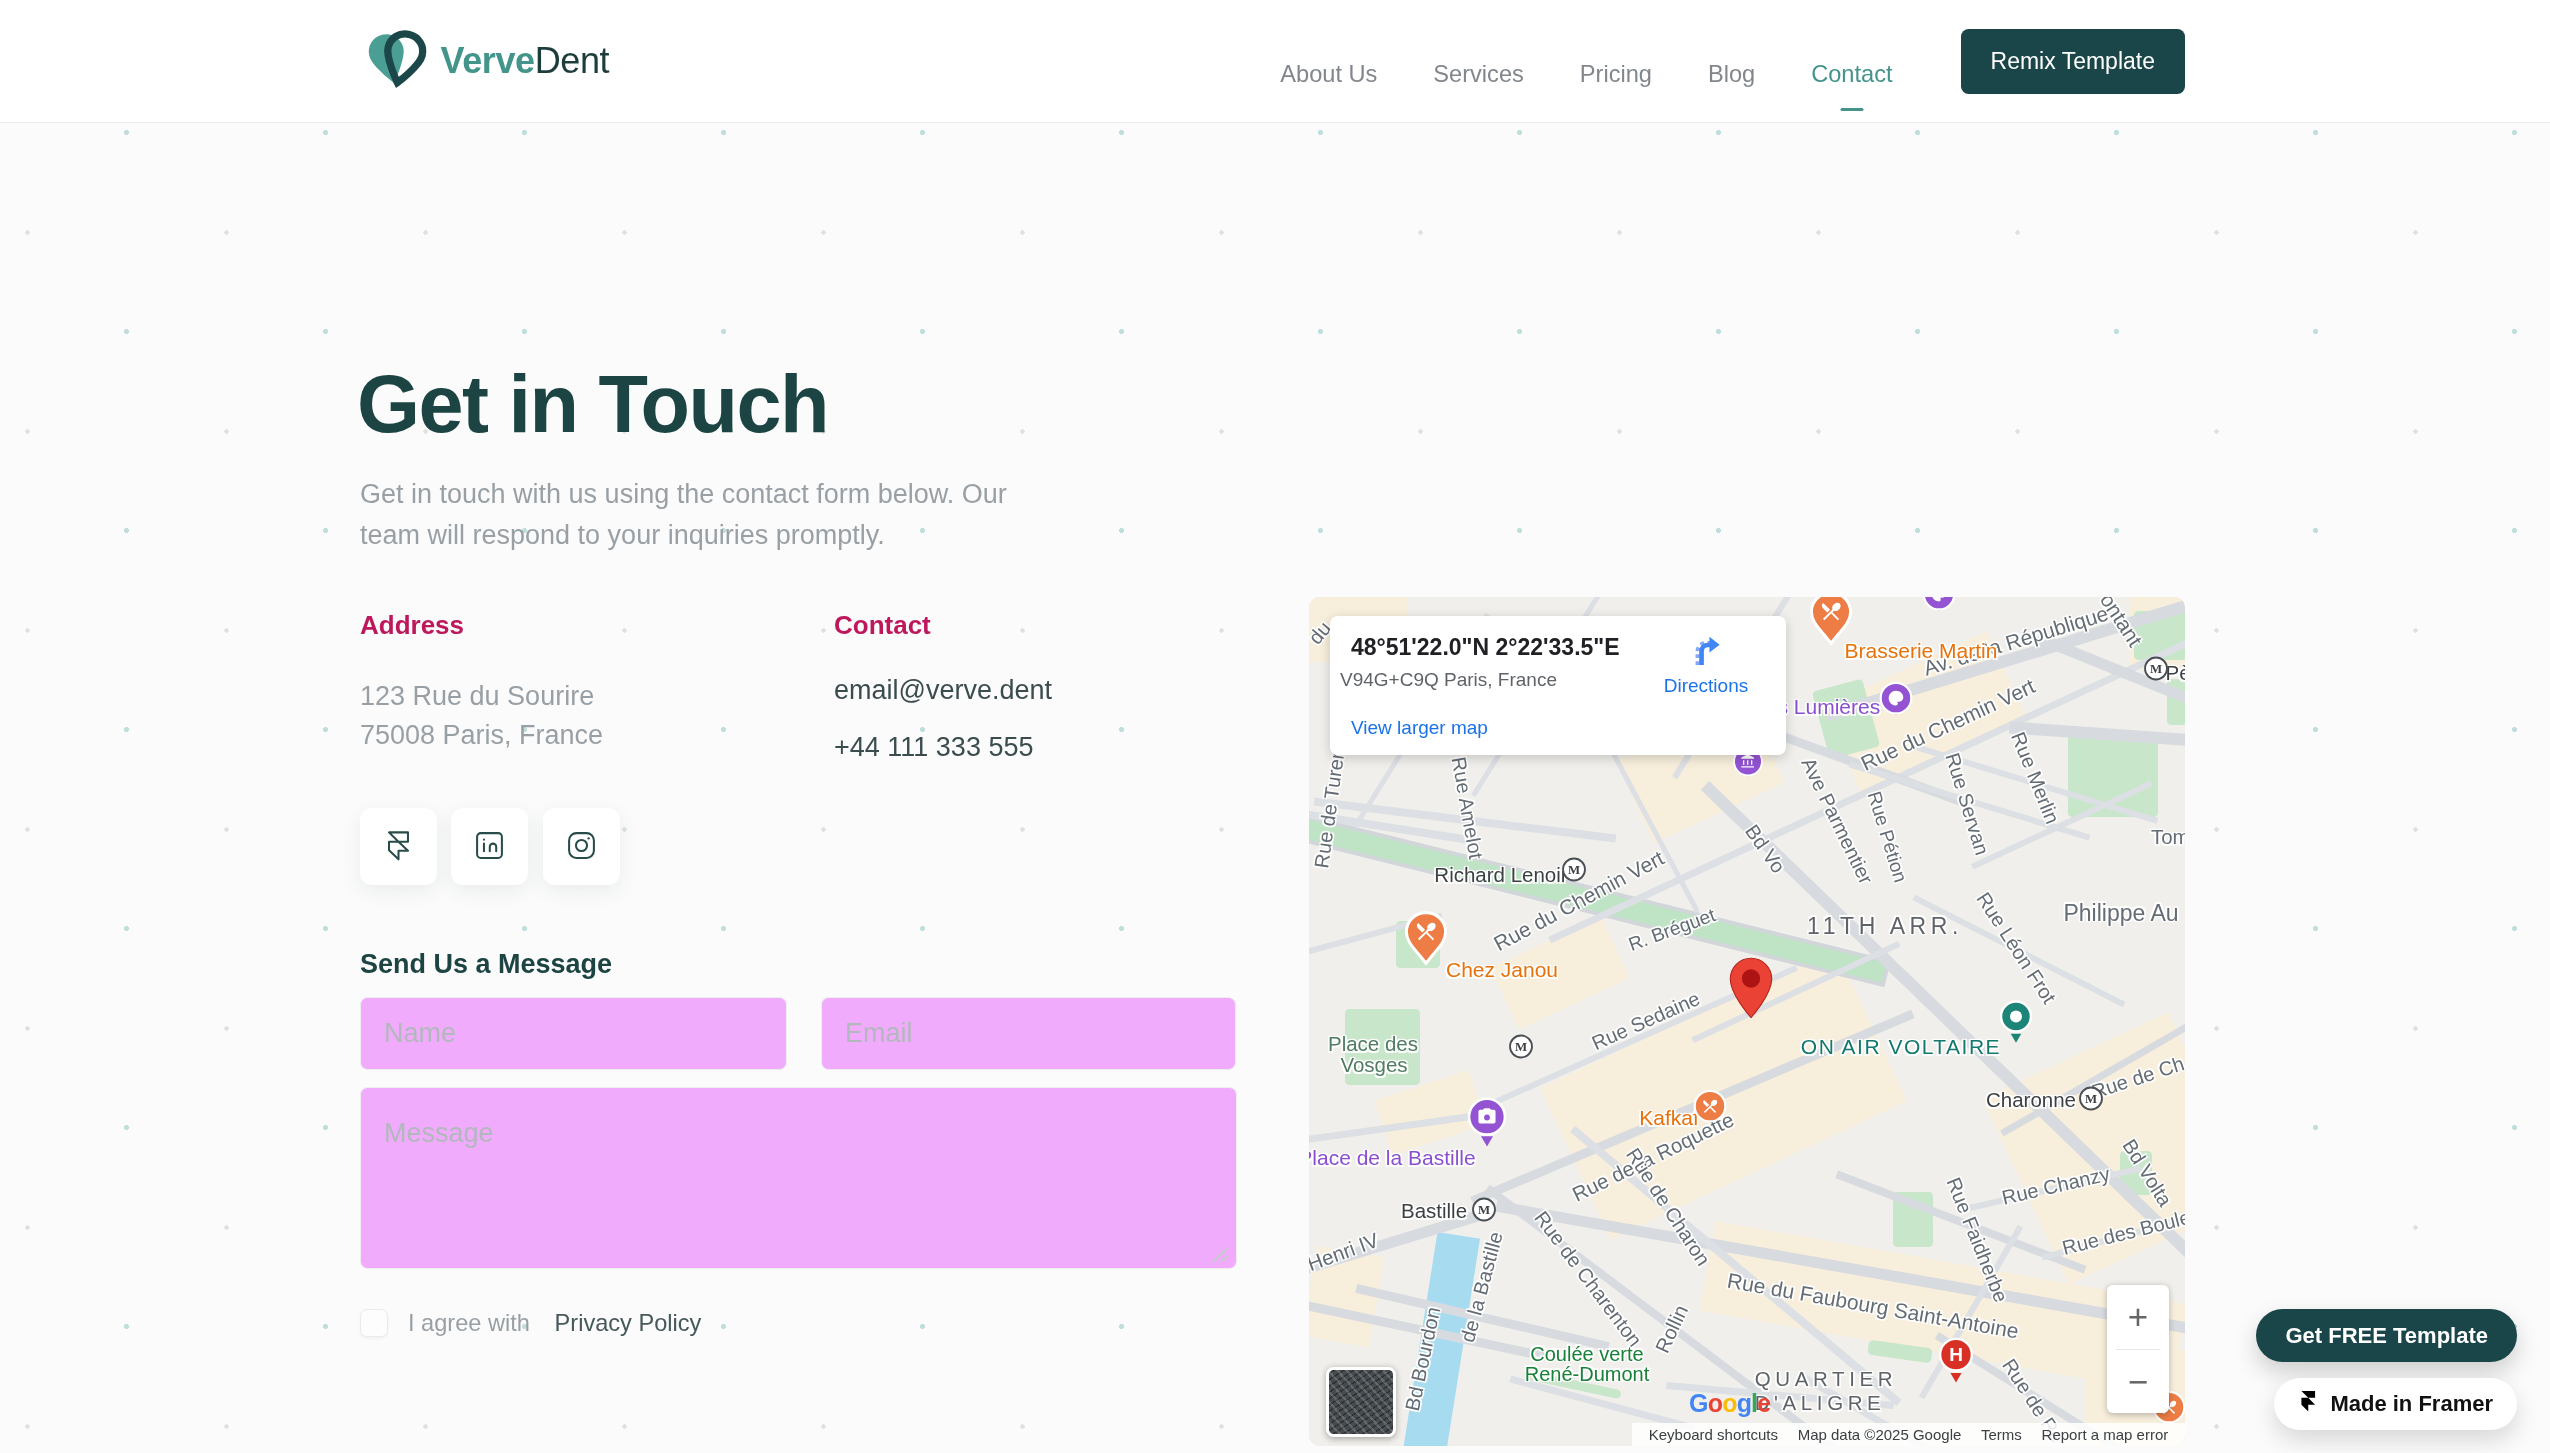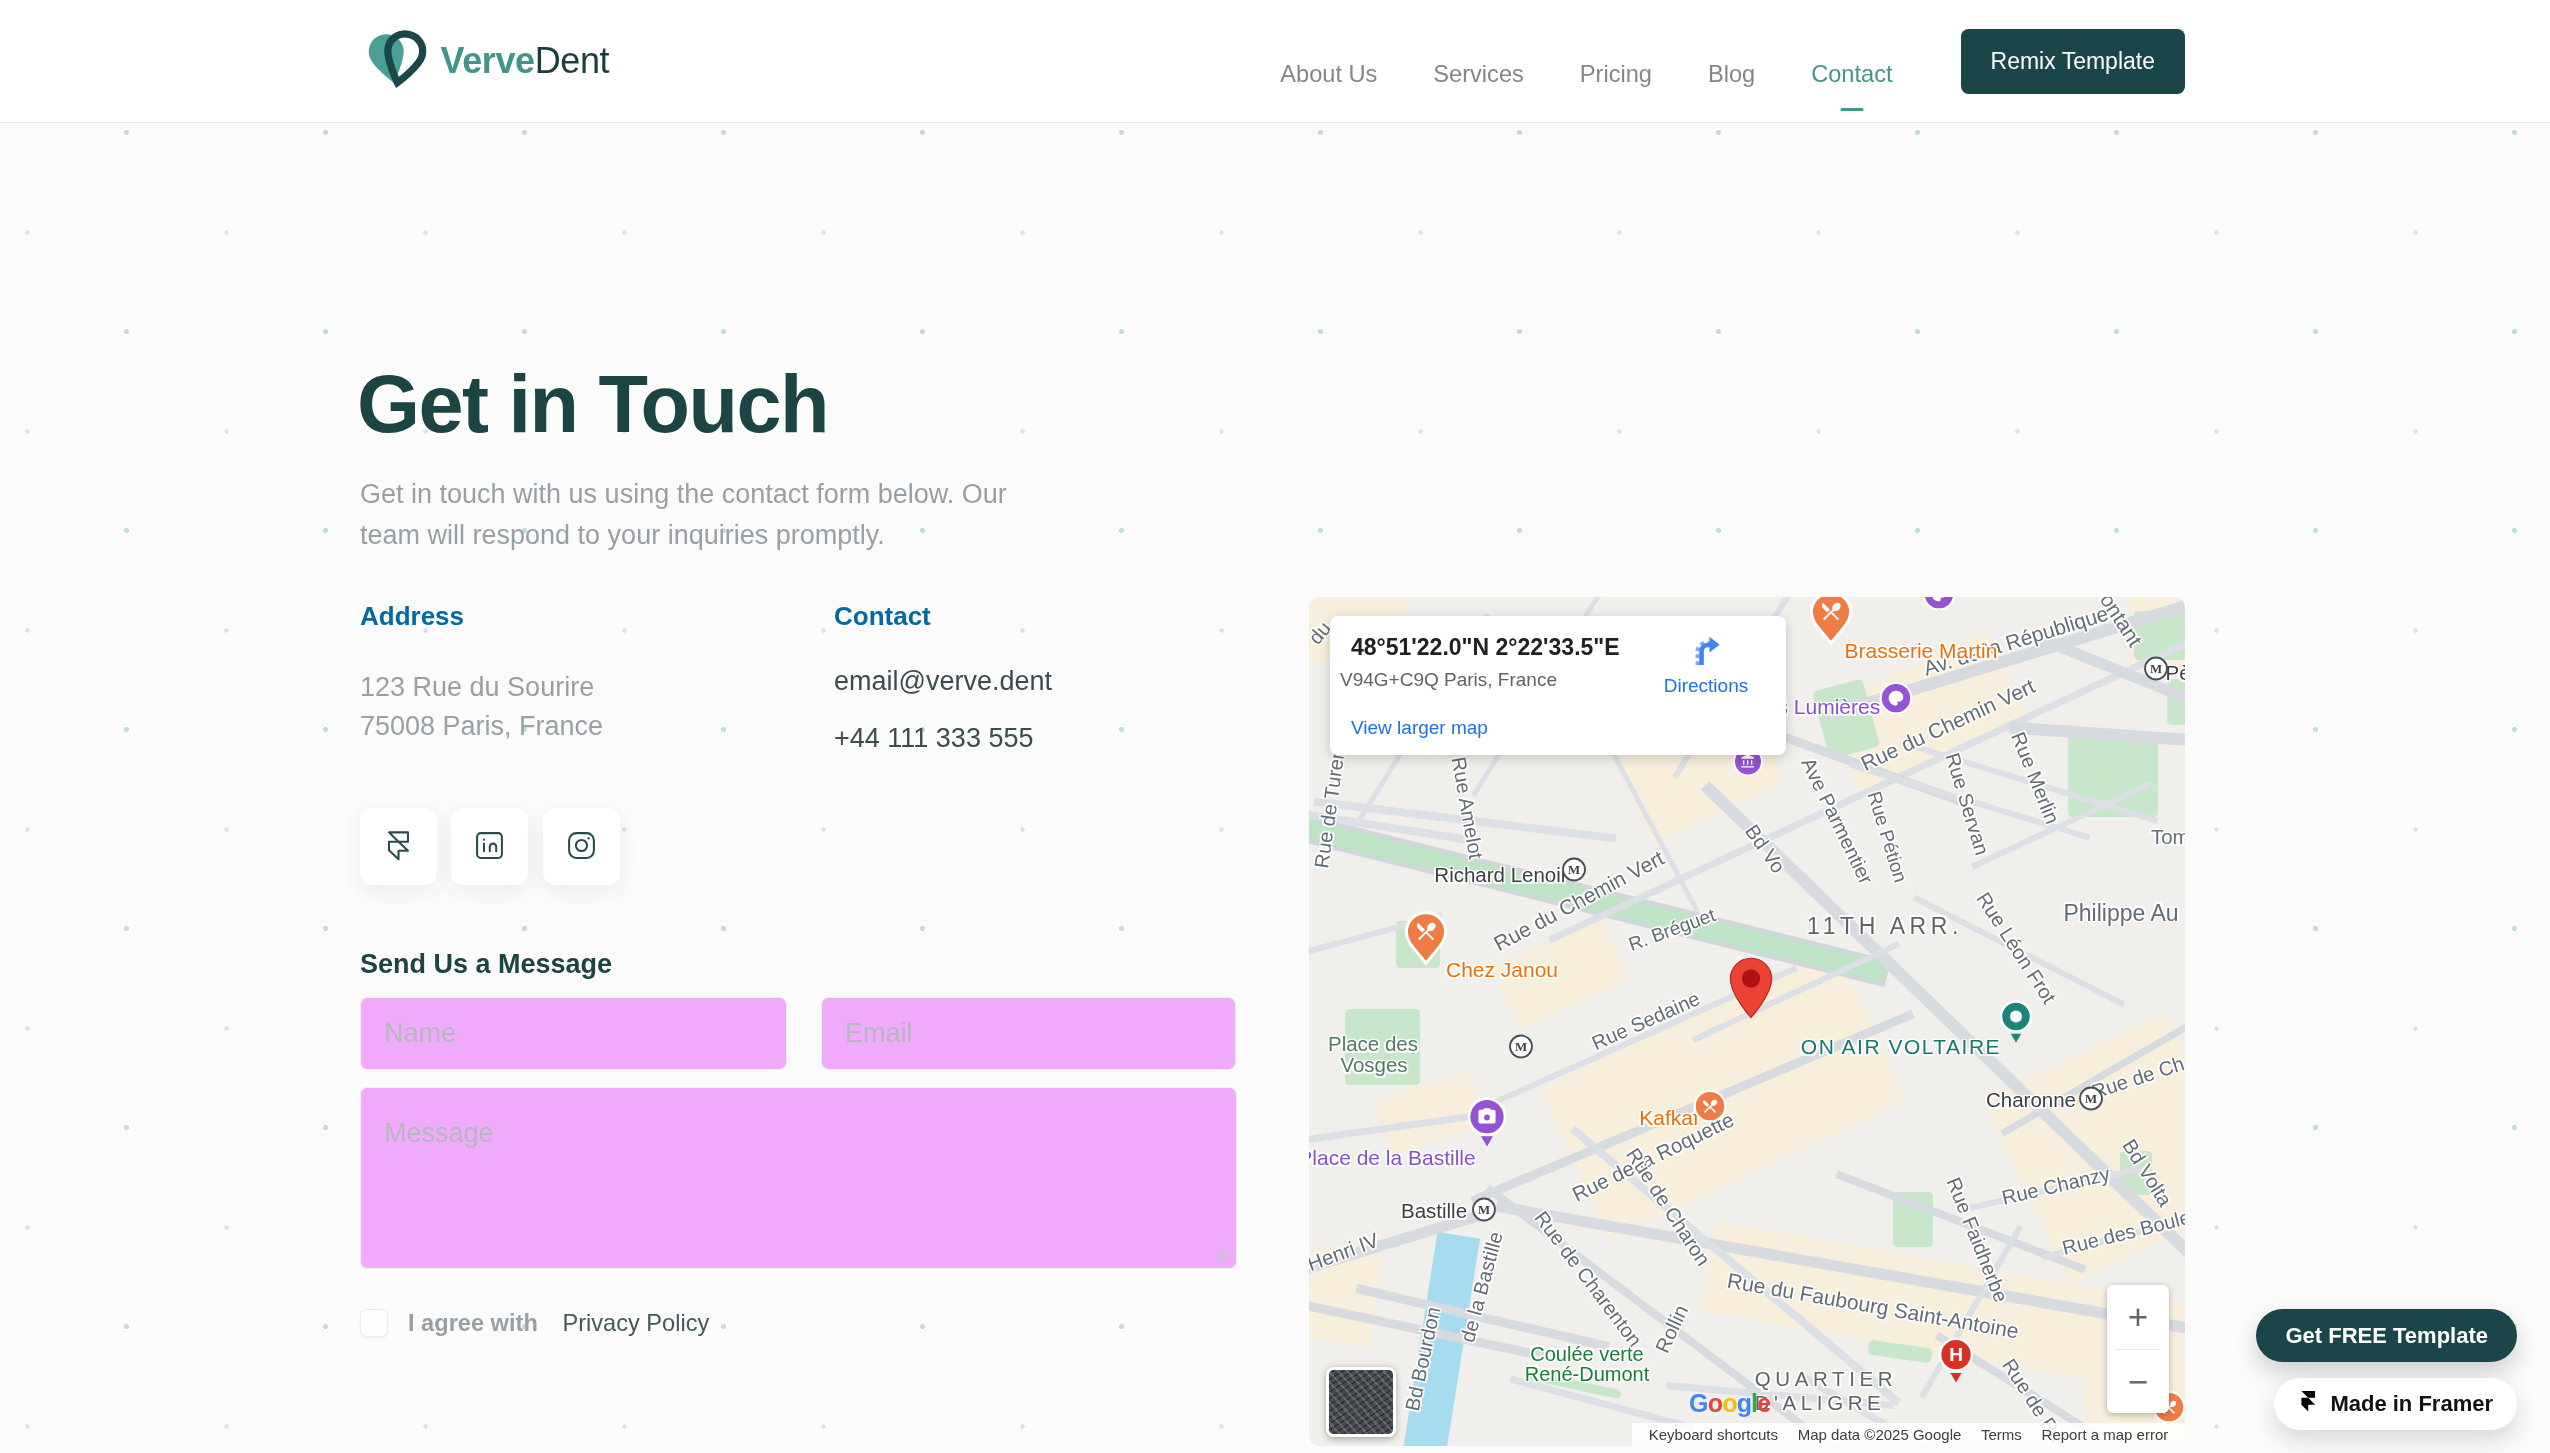--- a/index.html
+++ b/index.html
@@ -22,40 +22,40 @@
   .brand-text .v{color:#43948B;font-weight:700;}
   .brand-text .d{color:#1C3D3B;font-weight:400;}
   nav{margin-left:auto;display:flex;align-items:center;gap:56px;}
   .nav-link{font-size:23.6px;color:#82878C;text-decoration:none;position:relative;cursor:pointer;margin-top:27px;}
   .nav-link.active{color:#44948B;}
   .nav-link.active::after{content:"";position:absolute;left:50%;transform:translateX(-50%);bottom:-23px;width:23px;height:3px;border-radius:1.5px;background:#44948B;}
   .remix-btn{margin-left:68px;background:#1B4649;color:#fff;font-size:23px;font-weight:500;border:none;border-radius:7.6px;padding:19px 30px;cursor:pointer;font-family:inherit;}
   
   .h1{position:absolute;left:357px;top:304px;font-size:81px;font-weight:700;color:#1C4442;letter-spacing:-1.5px;z-index:5;}
   .sub{position:absolute;left:360px;top:447px;width:669px;font-size:27px;line-height:1.5;color:#99A0A5;z-index:5;}
-  .col-head{font-size:26px;font-weight:700;color:#0369a1;margin:8px 0 36px 0;}
+  .col-head{font-size:26px;font-weight:700;color:#be185d;margin:17px 0 36px 0;}
   .addr-col{position:absolute;left:360px;top:593px;z-index:5;}
   .cont-col{position:absolute;left:834px;top:593px;z-index:5;}
   .addr-line{font-size:27px;color:#99A0A5;line-height:1.45;}
   .cont-line{font-size:27px;color:#3B4C4E;line-height:1.0;margin-bottom:30px;}
   .social-row{position:absolute;left:360px;top:808px;display:flex;gap:14.4px;z-index:5;}
   .social-btn{width:77px;height:77px;background:#fff;border-radius:12px;display:flex;align-items:center;justify-content:center;color:#274C4A;box-shadow:0 6px 20px rgba(40,60,60,.08);cursor:pointer;}
   .social-btn svg{width:35px;height:35px;}
   .form-head{position:absolute;left:360px;top:949px;font-size:27px;font-weight:700;color:#1C4442;z-index:5;}
   .field{position:absolute;background:#f0abfc;border:1.5px solid #EFEFEF;border-radius:7.6px;font-family:inherit;font-size:27px;color:#3B4C4E;padding:0 23px;box-sizing:border-box;z-index:5;outline:none;}
   .field::placeholder{color:#B2B8BC;}
   #f-name{left:360px;top:997px;width:427px;height:73px;}
   #f-email{left:821px;top:997px;width:415px;height:73px;}
   #f-msg{left:360px;top:1087px;width:877px;height:182px;padding-top:30px;resize:none;}
   .resize-corner{position:absolute;left:1211px;top:1245px;width:16.7px;height:16.7px;z-index:6;
     background:repeating-linear-gradient(-45deg,transparent 0 3.8px,#C6CACC 3.8px 6px);
     clip-path:polygon(100% 0,100% 100%,0 100%);}
   .agree-row{position:absolute;left:360px;top:1309px;display:flex;align-items:center;gap:20px;z-index:5;}
   .checkbox{appearance:none;-webkit-appearance:none;width:28px;height:28px;border:1.5px solid #E9EBEB;border-radius:6.8px;background:#FDFDFD;box-shadow:0 1.5px 3px rgba(0,0,0,.04);margin:0;cursor:pointer;}
-  .agree-text{font-size:23.6px;color:#99A0A5;font-weight:bold;}
+  .agree-text{font-size:23.6px;color:#99A0A5;}
   .privacy-link{font-size:23.6px;color:#47585A;font-weight:500;text-decoration:none;margin-left:4.6px;cursor:pointer;}
   .send-btn{position:absolute;left:360px;top:1375px;width:877px;height:71px;background:#1B4649;color:#fff;border:none;border-radius:7.6px;font-size:25px;font-family:inherit;cursor:pointer;z-index:5;}
   
   .map-wrap{position:absolute;left:1309px;top:597px;width:876px;height:849px;border-radius:10.6px;overflow:hidden;background:#F0EFEB;z-index:10;}
   .map-canvas{position:absolute;inset:0;}
   .zone{position:absolute;background:#F7EEDC;}
   .park{position:absolute;background:#C8E6CA;border-radius:4.6px;}
   .water{position:absolute;background:#A7DBF0;}
   .road{position:absolute;background:#D7DADF;}
   .road.m{background:#DCDFE3;}

